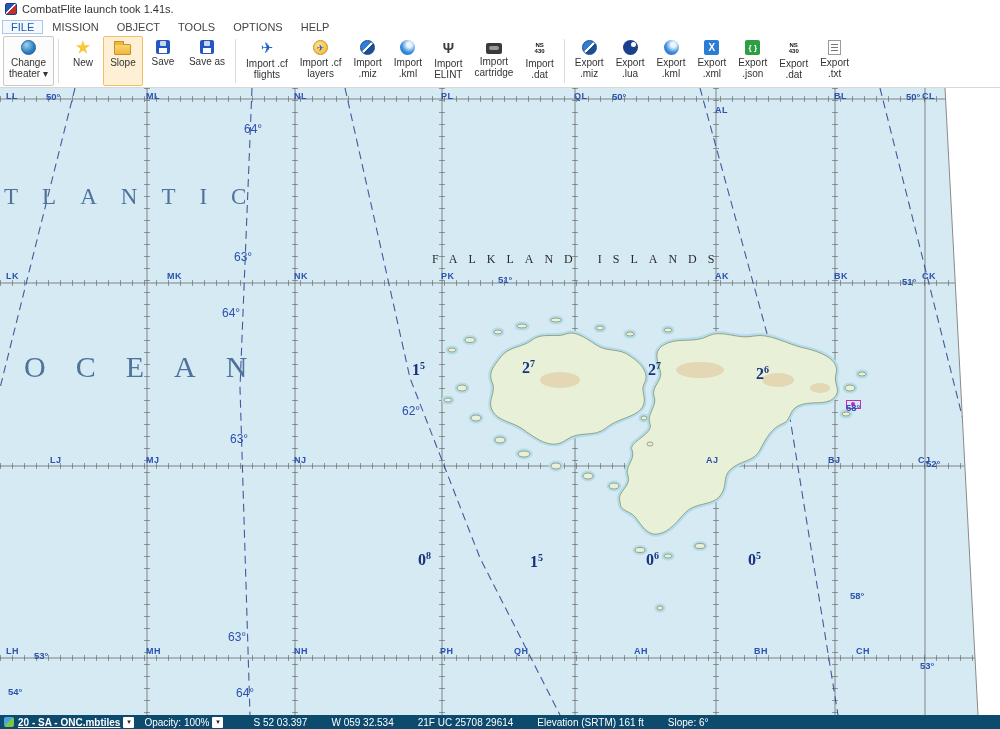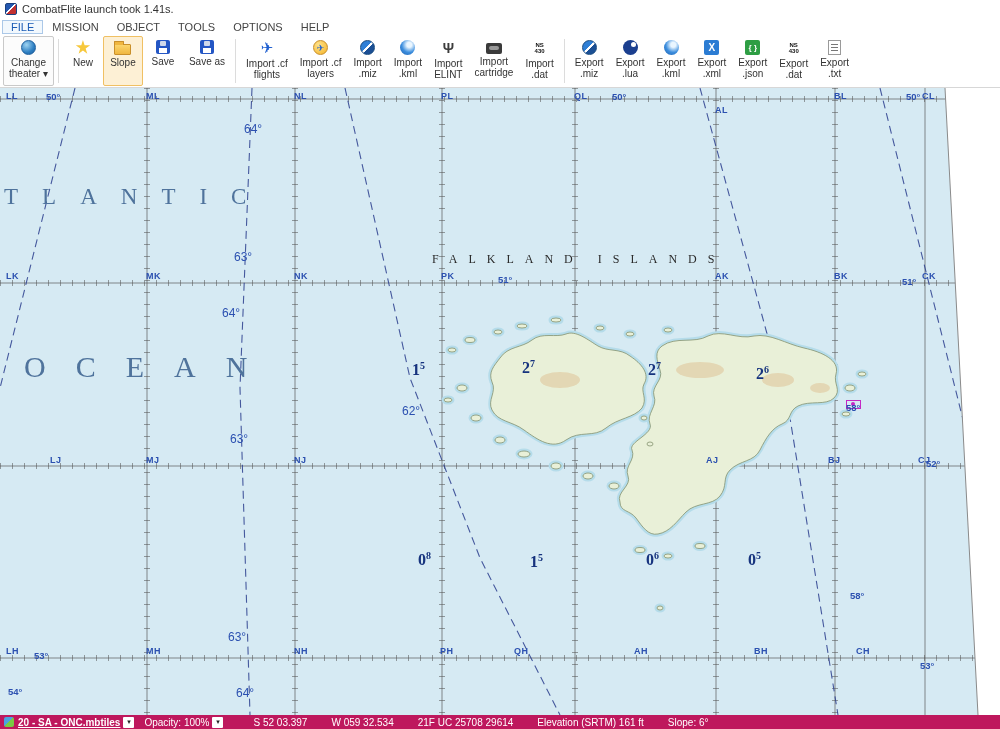--- a/index.html
+++ b/index.html
@@ -58,21 +58,21 @@
   .lbl.deg{color:#2b50b0;font-size:12px;}
   .bignum{position:absolute;color:#16337e;font-size:16px;font-weight:bold;font-family:"Liberation Serif",serif;}
   .bignum sup{font-size:10px;}
   .ocean-name{position:absolute;color:#4f739c;font-family:"Liberation Serif",serif;font-size:23px;letter-spacing:24px;}
   .ocean-name.two{letter-spacing:30px;font-size:30px;}
   .islands-name{position:absolute;color:#2a2a2a;font-family:"Liberation Serif",serif;font-size:12px;letter-spacing:11px;}
   .airport{position:absolute;width:15px;height:9px;border:1.5px solid #c428c4;}
   .airport::after{content:'';position:absolute;left:4px;top:1px;width:4px;height:4px;border-radius:50%;background:#c428c4;}
 
   
-  .statusbar{height:14px;background:#be185d;color:#fff;display:flex;align-items:center;font-size:10px;padding:0 4px;}
+  .statusbar{height:14px;background:#0c4a6e;color:#fff;display:flex;align-items:center;font-size:10px;padding:0 4px;}
   .sb-icon{width:10px;height:10px;border-radius:2px;background:linear-gradient(135deg,#4aa3e0 50%,#7ac943 50%);margin-right:4px;}
   .sb-src{font-weight:bold;text-decoration:underline;}
   .sb-caret{width:11px;height:11px;background:#fff;color:#222;font-size:7px;display:flex;align-items:center;justify-content:center;margin:0 6px 0 3px;border-radius:1px;}
   .sb-opacity{margin-left:4px;}
   .sb-item{margin-left:24px;}
 </style>
 </head>
 <body>
 
 <div class="titlebar">
@@ -285,21 +285,21 @@
     <div class="airport" style="left:846px;top:312px;"></div>
   <span class="lbl grid" style="left: 6px; top: 3px;">LL</span>
       <span class="lbl grid" style="left: 146px; top: 3px;">ML</span>
       <span class="lbl grid" style="left: 294px; top: 3px;">NL</span>
       <span class="lbl grid" style="left: 441px; top: 3px;">PL</span>
       <span class="lbl grid" style="left: 574px; top: 3px;">QL</span>
       <span class="lbl grid" style="left: 715px; top: 17px;">AL</span>
       <span class="lbl grid" style="left: 834px; top: 3px;">BL</span>
       <span class="lbl grid" style="left: 922px; top: 3px;">CL</span>
       <span class="lbl grid" style="left: 6px; top: 183px;">LK</span>
-      <span class="lbl grid" style="left: 146px; top: 183px;">MK</span>
+      <span class="lbl grid" style="left: 146px; top: 183px; padding-left: 21px;">MK</span>
       <span class="lbl grid" style="left: 294px; top: 183px;">NK</span>
       <span class="lbl grid" style="left: 441px; top: 183px;">PK</span>
       <span class="lbl grid" style="left: 715px; top: 183px;">AK</span>
       <span class="lbl grid" style="left: 834px; top: 183px;">BK</span>
       <span class="lbl grid" style="left: 922px; top: 183px; text-align: right;">CK</span>
       <span class="lbl grid" style="left: 6px; top: 367px; padding-left: 44px;">LJ</span>
       <span class="lbl grid" style="left: 146px; top: 367px; text-align: right;">MJ</span>
       <span class="lbl grid" style="left: 294px; top: 367px;">NJ</span>
       <span class="lbl grid" style="left: 706px; top: 367px;">AJ</span>
       <span class="lbl grid" style="left: 828px; top: 367px;">BJ</span>

